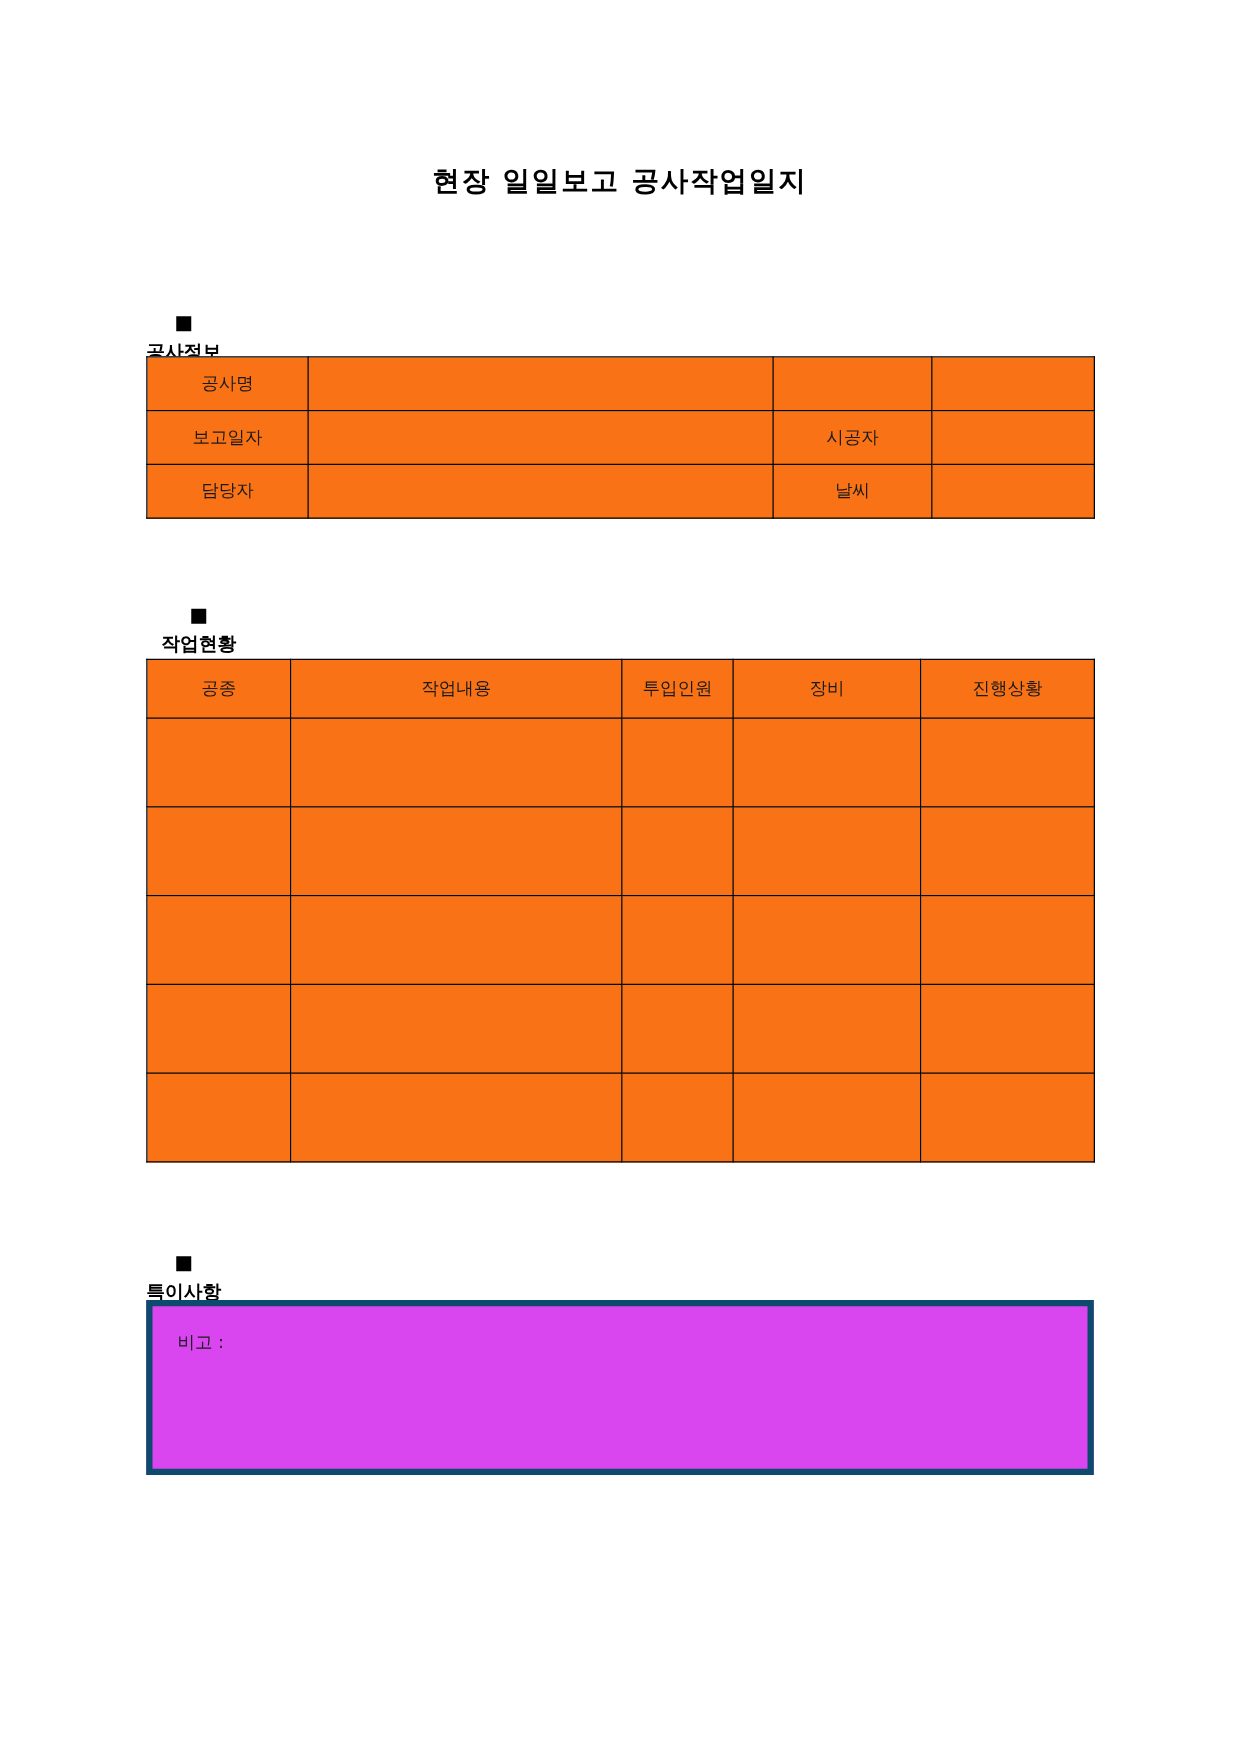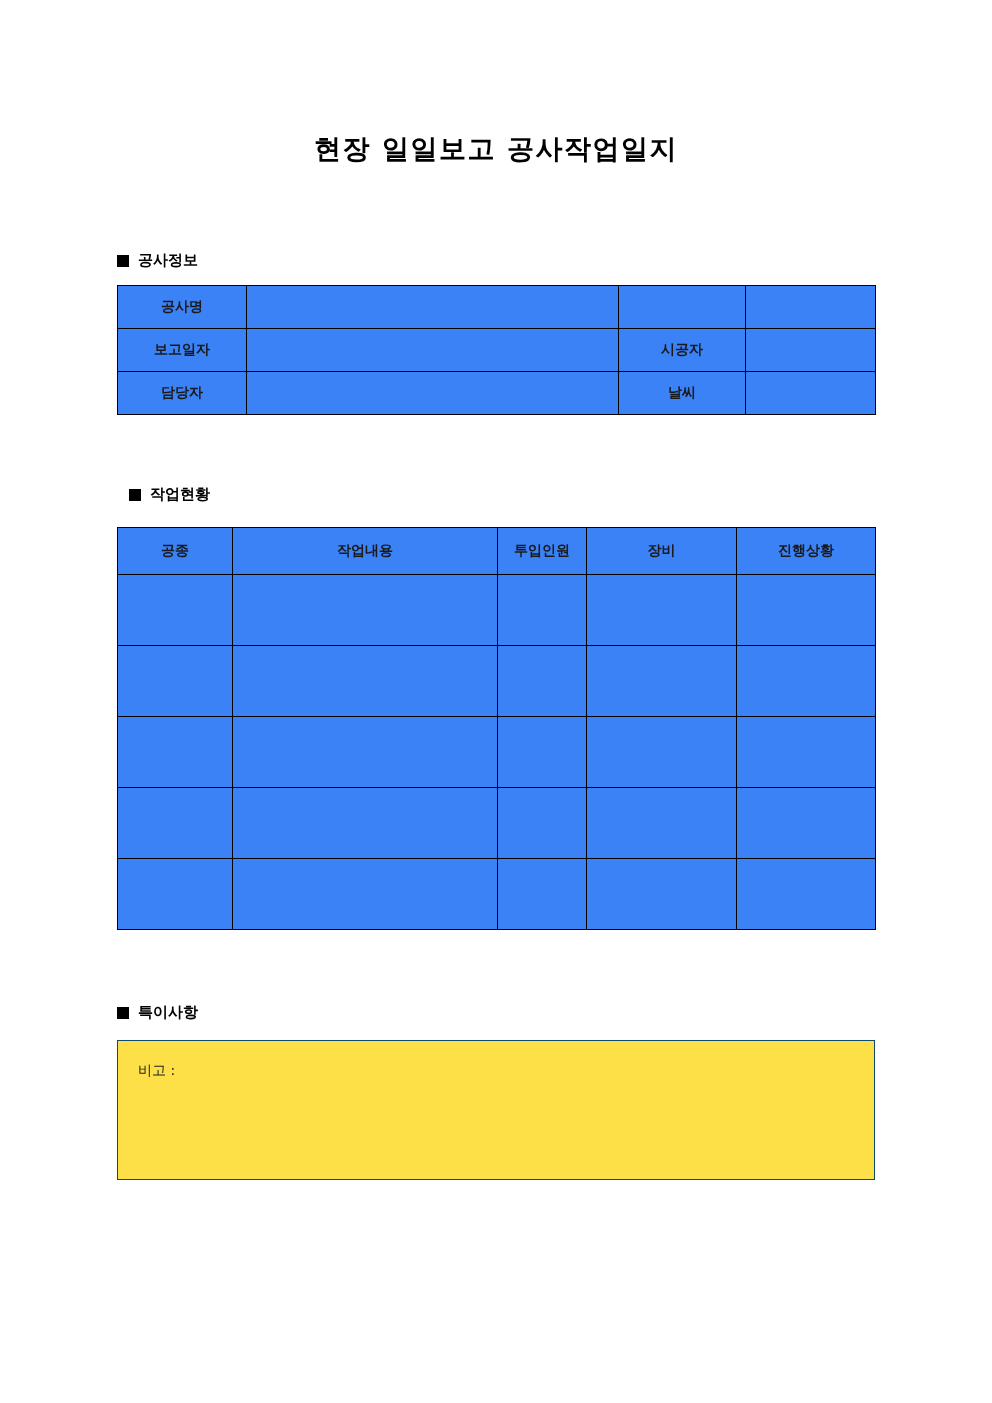--- a/index.html
+++ b/index.html
@@ -24,38 +24,39 @@
     background: #ffffff;
   }
 
   
   .doc-title {
     position: absolute;
     left: 0;
     top: 133px;
     width: 992px;
     text-align: center;
-    font-size: 27px;
+    font-size: 22px;
     font-weight: bold;
     letter-spacing: 1.5px;
     line-height: 1.2;
     color: #000000;
   }
 
   
   .section-heading {
     position: absolute;
     left: 117px;
     font-size: 15px;
     font-weight: bold;
     line-height: 1;
     display: flex;
     align-items: center;
     gap: 9px;
     white-space: nowrap;
+    flex-direction: column;
   }
   .section-heading .bullet {
     display: inline-block;
     width: 12px;
     height: 12px;
     background: #000000;
     flex: 0 0 auto;
   }
   #heading-info      { top: 253px; }
   #heading-work      { top: 487px; padding-left: 12px; }
@@ -66,25 +67,25 @@
     position: absolute;
     border-collapse: collapse;
     table-layout: fixed;
     background: #ffffff;
   }
   table.doc-table td,
   table.doc-table th {
     border: 1px solid #000000;
     padding: 0 6px;
     font-size: 14px;
-    font-weight: bold;
+    font-weight: normal;
     color: #1a1a1a;
     text-align: center;
     vertical-align: middle;
-    background: #3b82f6;
+    background: #f97316;
     word-break: keep-all;
   }
   td.shaded, th.shaded {
     background: #dedede;
   }
 
   
   #table-info {
     left: 117px;
     top: 285px;
@@ -112,22 +113,22 @@
   #table-work col.w5 { width: 139px; }
 
   
   #notes-box {
     position: absolute;
     left: 117px;
     top: 1040px;
     width: 758px;
     height: 140px;
     box-sizing: border-box;
-    border: 1px solid #0c4a6e;
-    background: #fde047;
+    border: 5px solid #0c4a6e;
+    background: #d946ef;
   }
   #notes-box .notes-label {
     position: absolute;
     left: 20px;
     top: 22px;
     font-size: 14px;
     color: #1a1a1a;
     line-height: 1;
   }
 </style>

